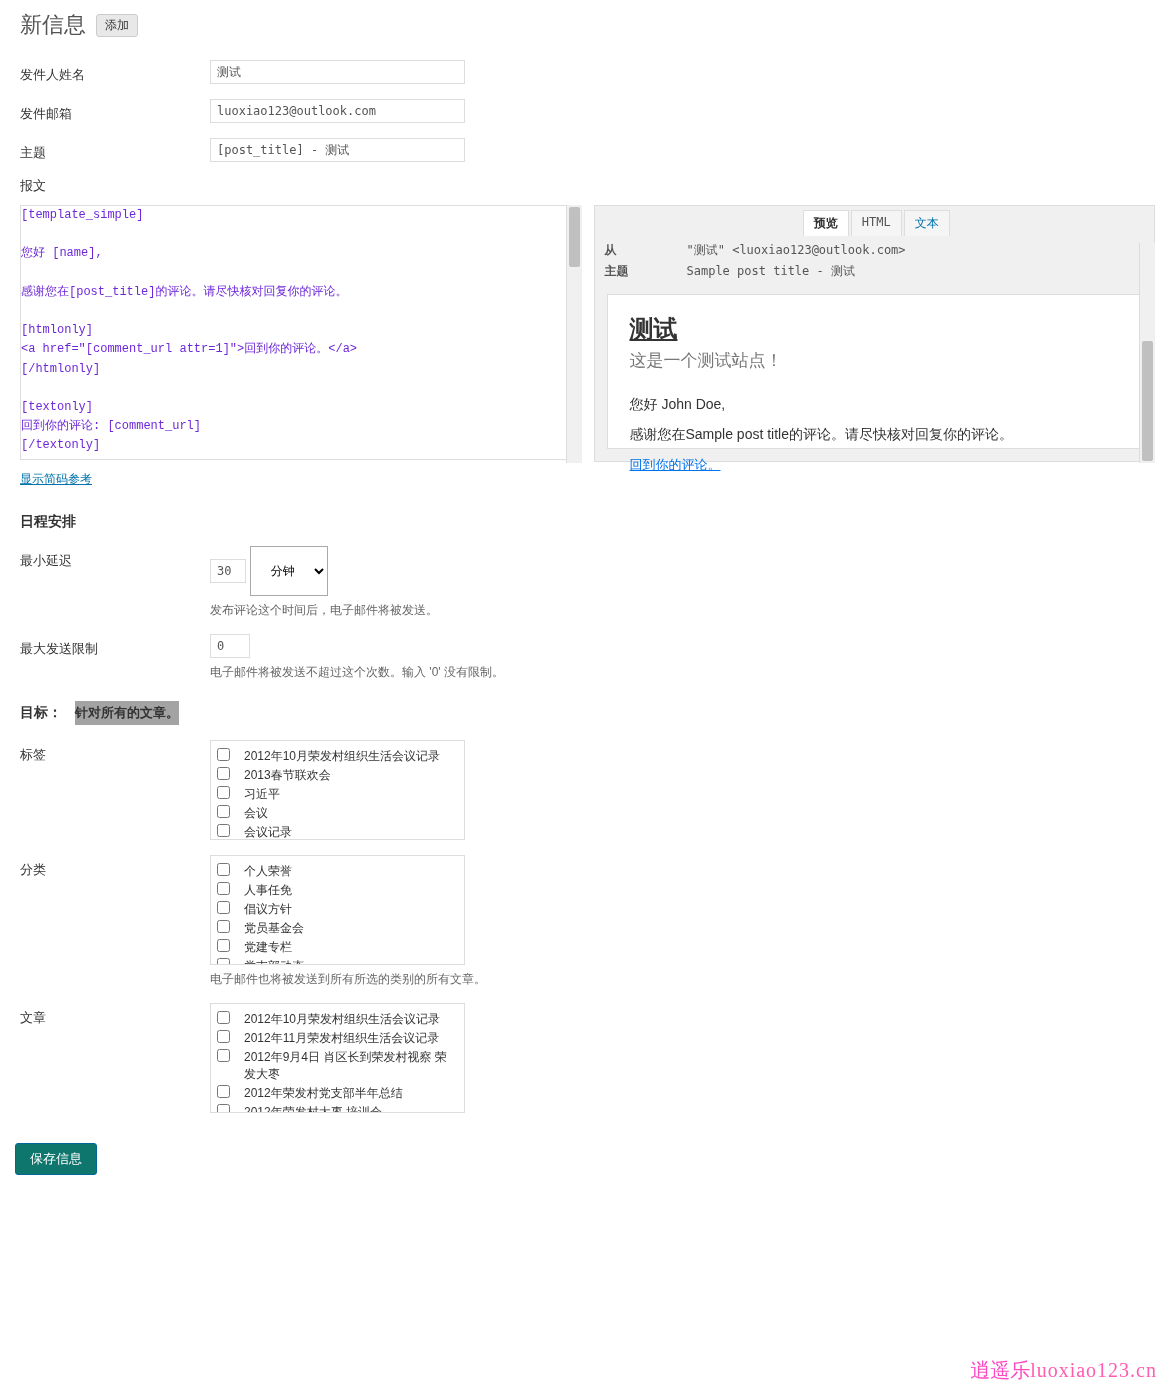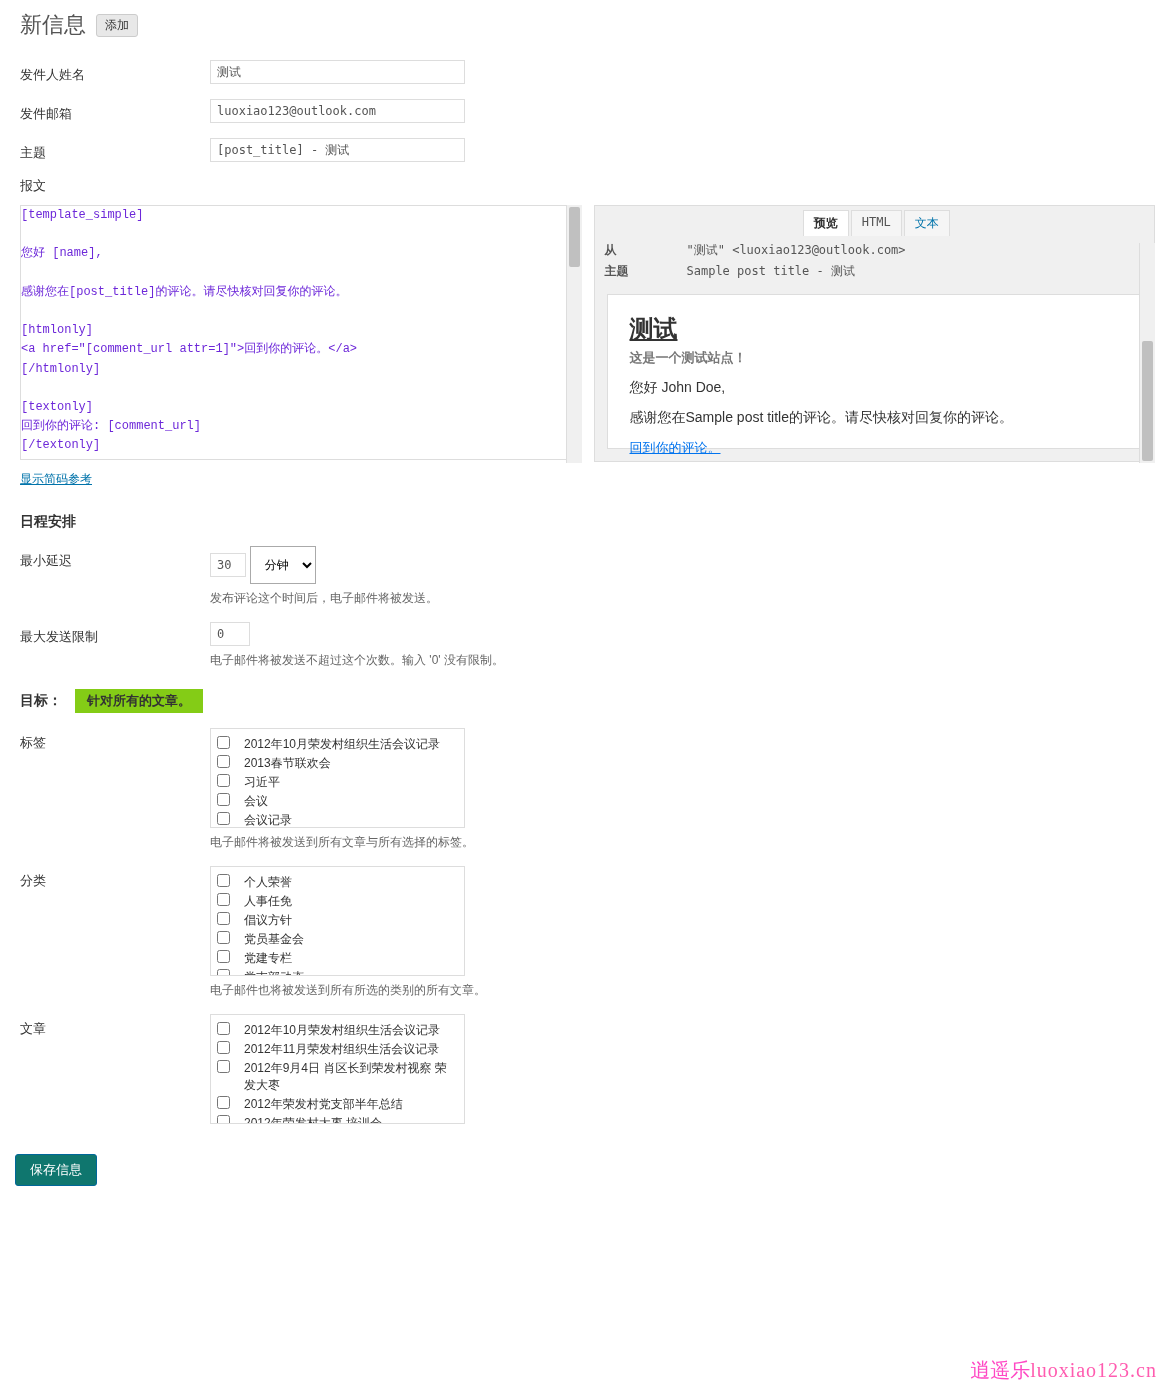--- a/index.html
+++ b/index.html
@@ -6,48 +6,48 @@
 body { font-family: "Microsoft YaHei", Arial, sans-serif; font-size: 13px; color: #333; background: #fff; padding: 10px 20px; width: 1175px; }
 .header { display: flex; align-items: center; gap: 10px; margin-bottom: 20px; }
 .header h1 { font-size: 22px; font-weight: normal; color: #555; }
 .add-btn { background: #e8e8e8; border: 1px solid #ccc; border-radius: 3px; padding: 2px 8px; font-size: 12px; color: #333; cursor: pointer; }
 .form-row { display: flex; margin-bottom: 15px; }
 .form-label { width: 190px; font-size: 13px; padding-top: 6px; }
 .form-field { flex: 1; }
 .form-row input[type="text"] { width: 255px; padding: 4px 6px; border: 1px solid #ddd; font-size: 12px; font-family: Consolas, monospace; color: #555; }
 .form-row input.small { width: 36px; }
 .form-row input.tiny { width: 40px; }
-.form-row select { padding: 10px; border: 1px solid #aaa; font-size: 12px; background: #fff; }
+.form-row select { padding: 16px; border: 1px solid #aaa; font-size: 12px; background: #fff; }
 .form-help { font-size: 12px; color: #666; margin-top: 6px; }
 .section-label { font-size: 13px; margin-bottom: 10px; }
 .editor-row { display: flex; gap: 12px; margin-bottom: 8px; }
 .editor-col { flex: 1; position: relative; }
 textarea.body { width: 100%; height: 255px; padding: 0; border: 1px solid #ddd; font-family: Liberation Mono, monospace; font-size: 12px; color: #6d28d9; resize: none; line-height: 1.6; }
 .scrollbar-track { position: absolute; right: 0; top: 0; bottom: 0; width: 16px; background: #f0f0f0; border-left: 1px solid #ddd; }
 .scrollbar-thumb { position: absolute; left: 2px; right: 2px; top: 2px; height: 60px; background: #c0c0c0; border-radius: 2px; }
 .tabs { display: flex; gap: 2px; margin-bottom: 0; padding-left: 4px; justify-content: center; }
 .tab { padding: 4px 10px; font-size: 12px; border: 1px solid #ddd; border-bottom: none; background: #f5f5f5; cursor: pointer; font-family: Consolas, monospace; color: #555; }
 .tab.active { background: #fff; color: #333; font-weight: bold; font-family: inherit; }
 .tab.selected { color: #0073aa; }
 .preview-box { border: 1px solid #ddd; background: #f0f0f0; }
 .preview-header { padding: 4px 8px; }
 .preview-meta { display: flex; padding: 2px 10px; font-size: 12px; font-family: Consolas, monospace; color: #555; }
 .preview-meta .mlabel { width: 82px; font-weight: bold; font-family: "Microsoft YaHei", Arial; }
 .preview-content { background: #fff; margin: 12px; border: 1px solid #ddd; padding: 18px 22px; height: 155px; }
 .preview-content h2 { font-size: 24px; font-family: Georgia, serif; text-decoration: underline; margin-bottom: 4px; color: #333; }
-.preview-content .tagline { font-size: 13px; color: #777; margin-bottom: 12px; font-weight: bold; }
+.preview-content .tagline { font-size: 17px; color: #777; margin-bottom: 24px; }
 .preview-content p { font-size: 14px; margin-bottom: 12px; color: #333; }
 .preview-content a { color: #0073ee; text-decoration: underline; }
 .preview-wrap { position: relative; }
 .preview-wrap .scrollbar-track { top: 38px; }
 .shortcode-link { color: #0073aa; font-size: 12px; text-decoration: underline; cursor: pointer; }
 h3.section { font-size: 14px; font-weight: bold; margin: 25px 0 15px; }
 .target-row { display: flex; align-items: center; margin: 20px 0 15px; }
 .target-label { font-size: 14px; font-weight: bold; width: 55px; font-family: Liberation Mono, monospace; }
-.highlight { background: #84cc16; padding: 3px 12px; font-size: 13px; font-weight: bold; }
+.highlight { background: #a3a3a3; padding: 3px 0; font-size: 13px; font-weight: bold; }
 .checkbox-list { width: 255px; height: 100px; border: 1px solid #ddd; overflow-y: scroll; padding: 6px; position: relative; }
 .checkbox-list.taller { height: 110px; }
 .checkbox-list label { display: flex; align-items: flex-start; gap: 14px; font-size: 12px; padding: 1px 0; cursor: pointer; }
 .checkbox-list input[type="checkbox"] { width: 13px; height: 13px; border: 1px solid #999; cursor: pointer; }
 .save-btn { background: #0f766e; color: #fff; border: 1px solid #006799; border-radius: 3px; padding: 6px 14px; font-size: 13px; cursor: pointer; margin-top: 15px; margin-left: -5px; }
 .watermark { position: fixed; bottom: 10px; right: 18px; font-size: 20px; font-family: KaiTi, serif; }
 .watermark .cn { color: #ff48c4; }
 .watermark .en { color: #ff5cb0; letter-spacing: 1px; }
 </style>
 </head>
@@ -173,21 +173,20 @@
         </label>
         <label>
           <input type="checkbox" style="">
           <span>会议</span>
         </label>
         <label>
           <input type="checkbox" style="">
           <span>会议记录</span>
         </label>
       </div>
-    <div class="form-help">电子邮件将被发送到所有文章与所有选择的标签。</div>
   </div>
 </div>
 
 <div class="form-row">
   <div class="form-label">分类</div>
   <div class="form-field">
     <div class="checkbox-list taller">
         <label>
           <input type="checkbox" style="">
           <span>个人荣誉</span>

